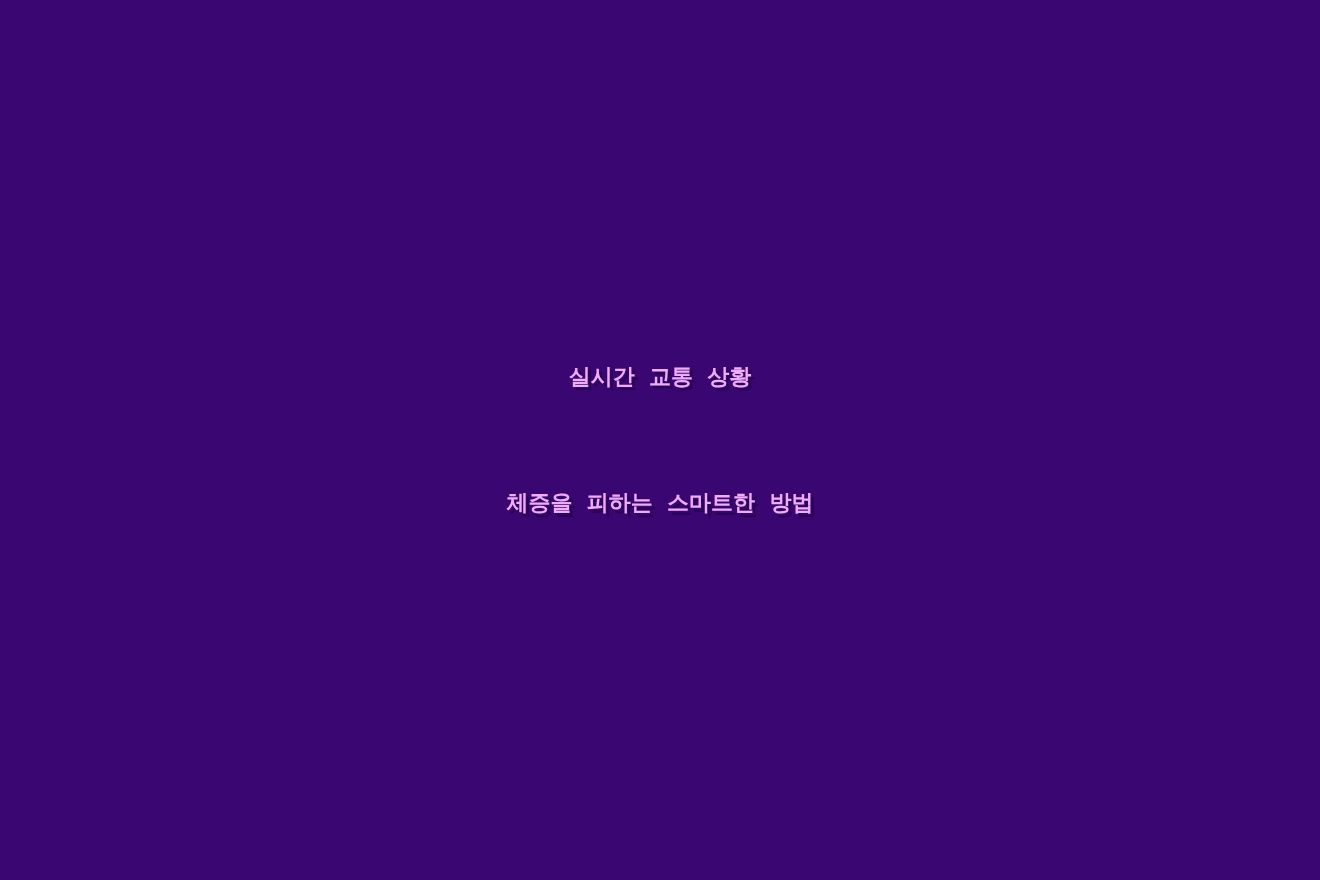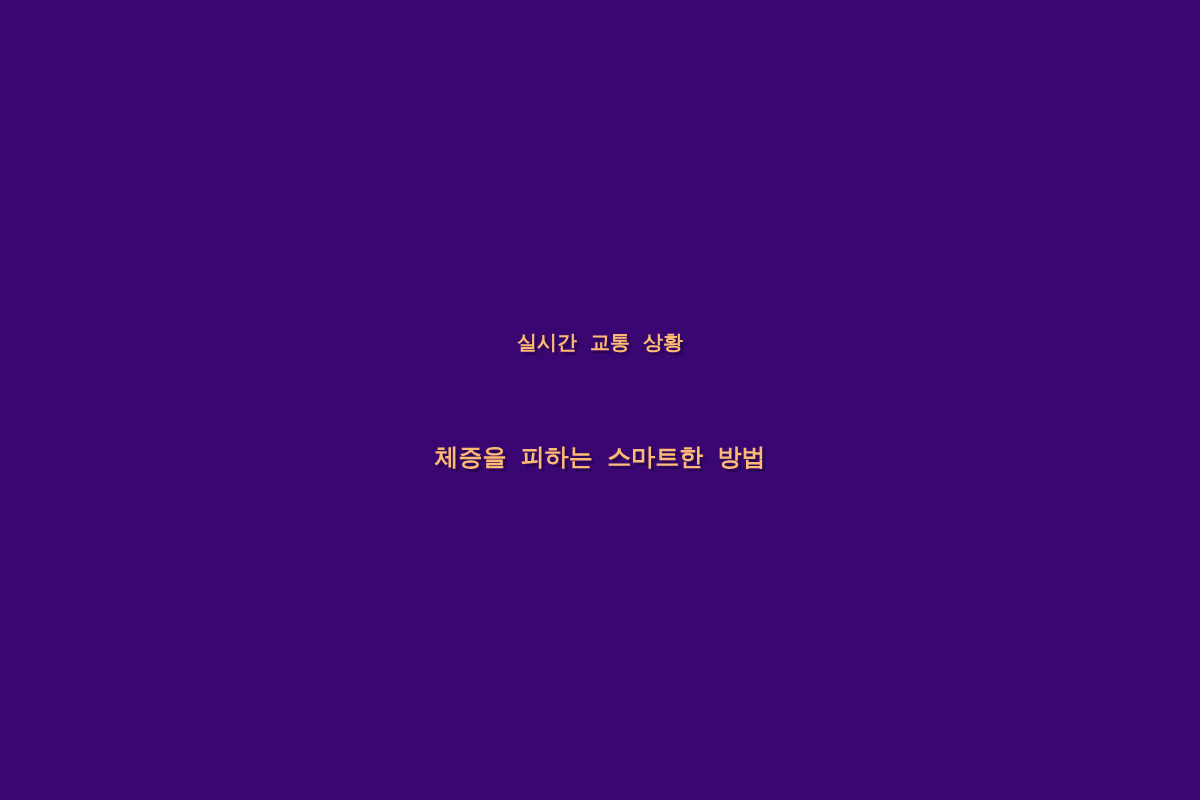--- a/index.html
+++ b/index.html
@@ -45,17 +45,17 @@
 
   #headline .hl-line {
     display: block;
     white-space: nowrap;
   }
 </style>
 </head>
 <body>
 
 <div id="banner" style="background-color: rgb(58, 7, 114);">
-  <h1 id="headline" style="color: #fdba74; text-shadow: rgba(30, 2, 62, 0.55) 3px 3px 0px;">
+  <h1 id="headline" style="color: #f0abfc; text-shadow: rgba(30, 2, 62, 0.55) 3px 3px 0px;">
     <span class="hl-line" style="font-size: 20px;">실시간 교통 상황</span>
-    <span class="hl-line" style="font-size: 24px;">체증을 피하는 스마트한 방법</span>
+    <span class="hl-line" style="font-size: 20px;">체증을 피하는 스마트한 방법</span>
   </h1>
 </div>
 
 </body></html>

